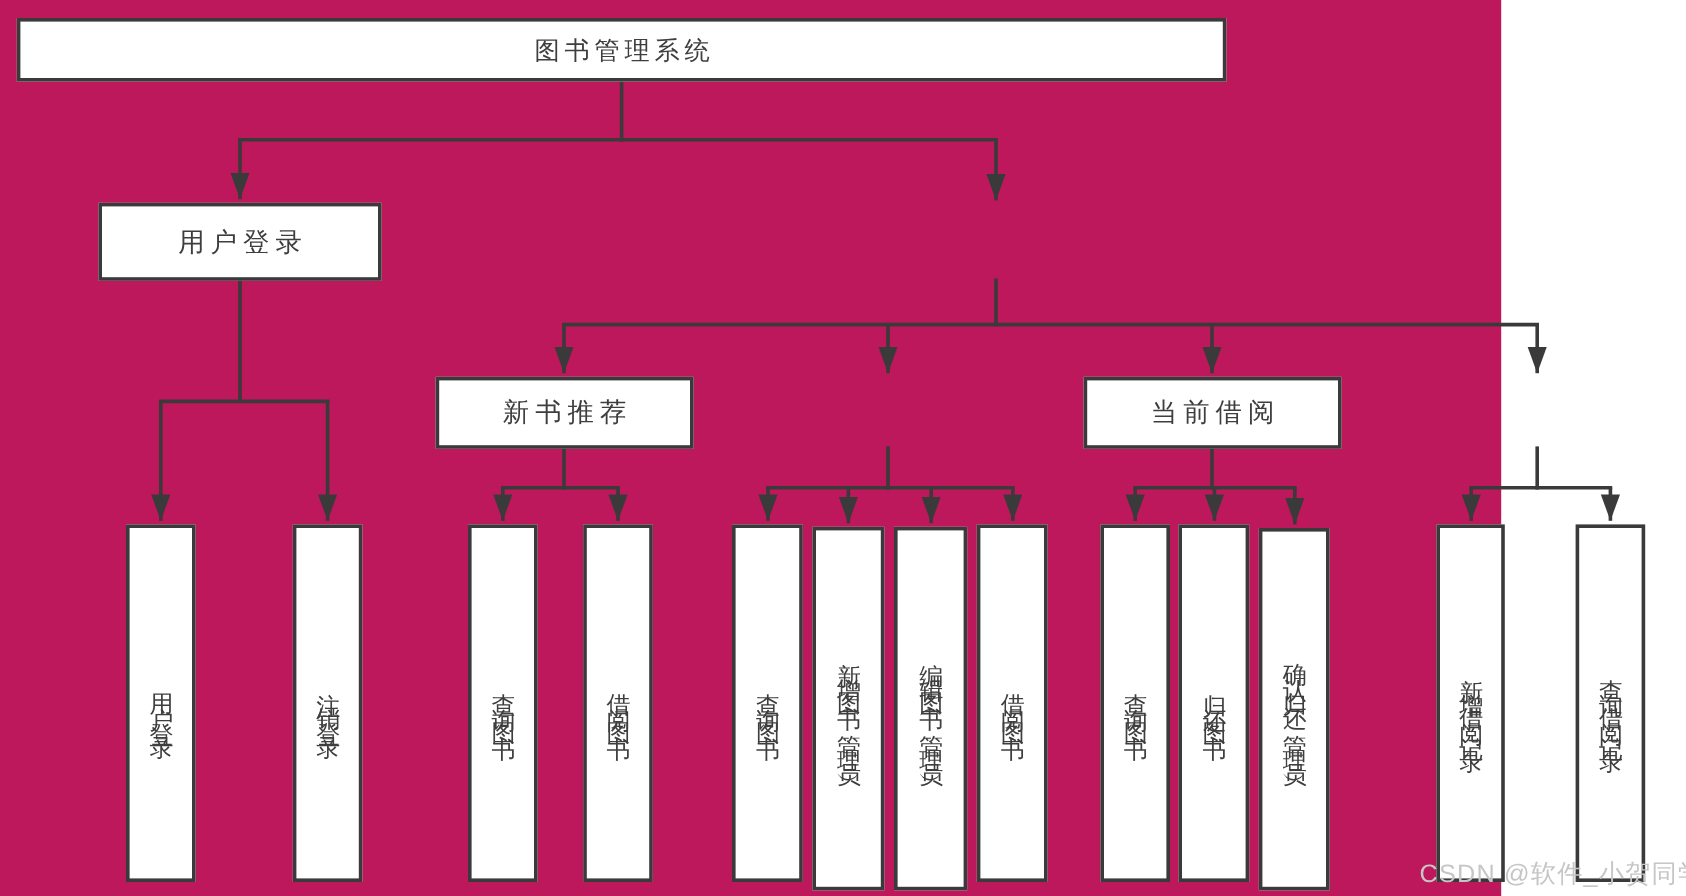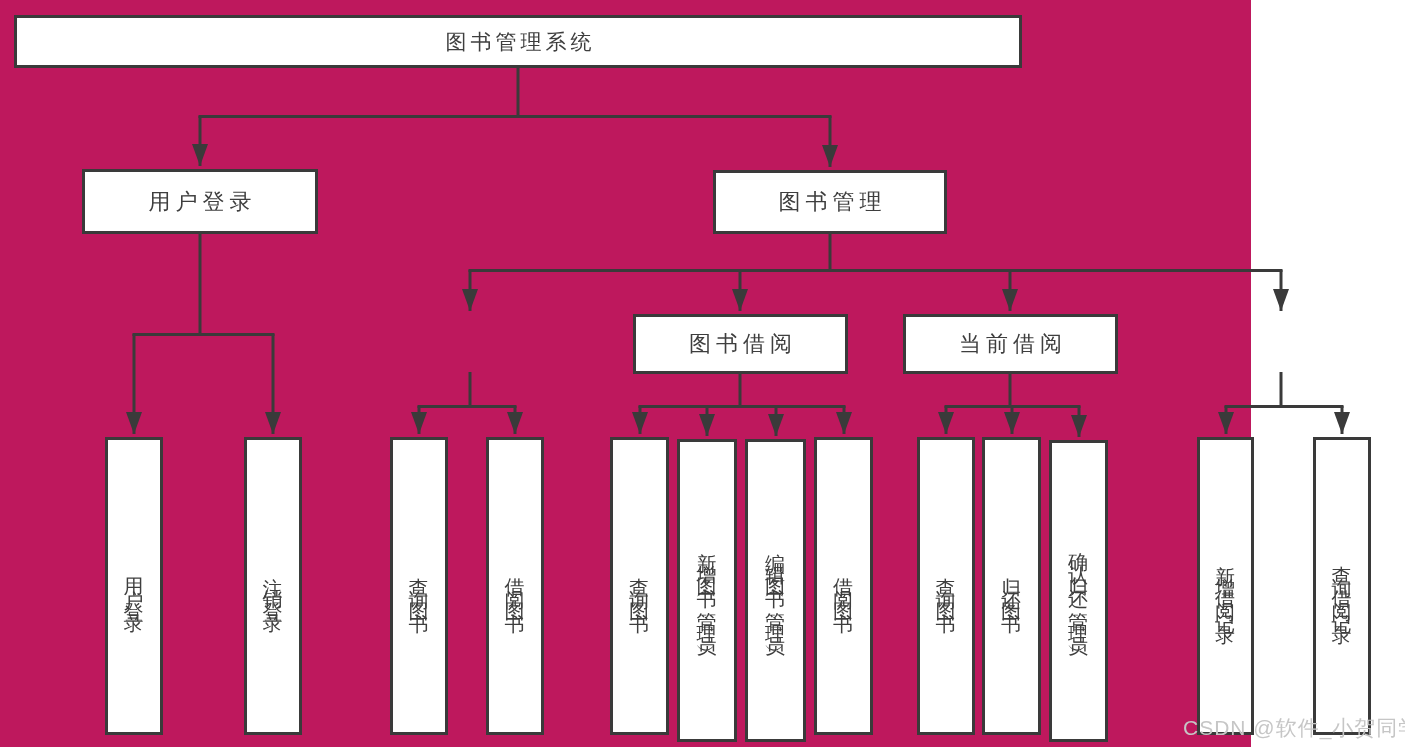--- a/index.html
+++ b/index.html
@@ -120,26 +120,23 @@
     </g>
   </svg>
 
   <div class="box root" style="left:14px; top:15px; width:1008px; height:53px;">
     <span class="hlabel">图书管理系统</span>
   </div>
 
   <div class="box" style="left:82px; top:169px; width:236px; height:65px;">
     <span class="hlabel">用户登录</span>
   </div>
-  <div class="box" style="left:713px; top:170px; width:234px; height:64px;">
-    <span class="hlabel">图书管理</span>
-  </div>
 
-  <div class="box" style="left:633px; top:314px; width:215px; height:60px;">
-    <span class="hlabel">图书借阅</span>
+  <div class="box" style="left:363px; top:314px; width:215px; height:60px;">
+    <span class="hlabel">新书推荐</span>
   </div>
   <div class="box" style="left:903px; top:314px; width:215px; height:60px;align-items:center;">
     <span class="hlabel">当前借阅</span>
   </div>
 
   <div class="box vbox" style="left:105px; top:437px; width:58px; height:298px;">
     <span class="vlabel">用户登录</span>
   </div>
   <div class="box vbox" style="left:244px; top:437px; width:58px; height:298px;">
     <span class="vlabel">注销登录</span>

